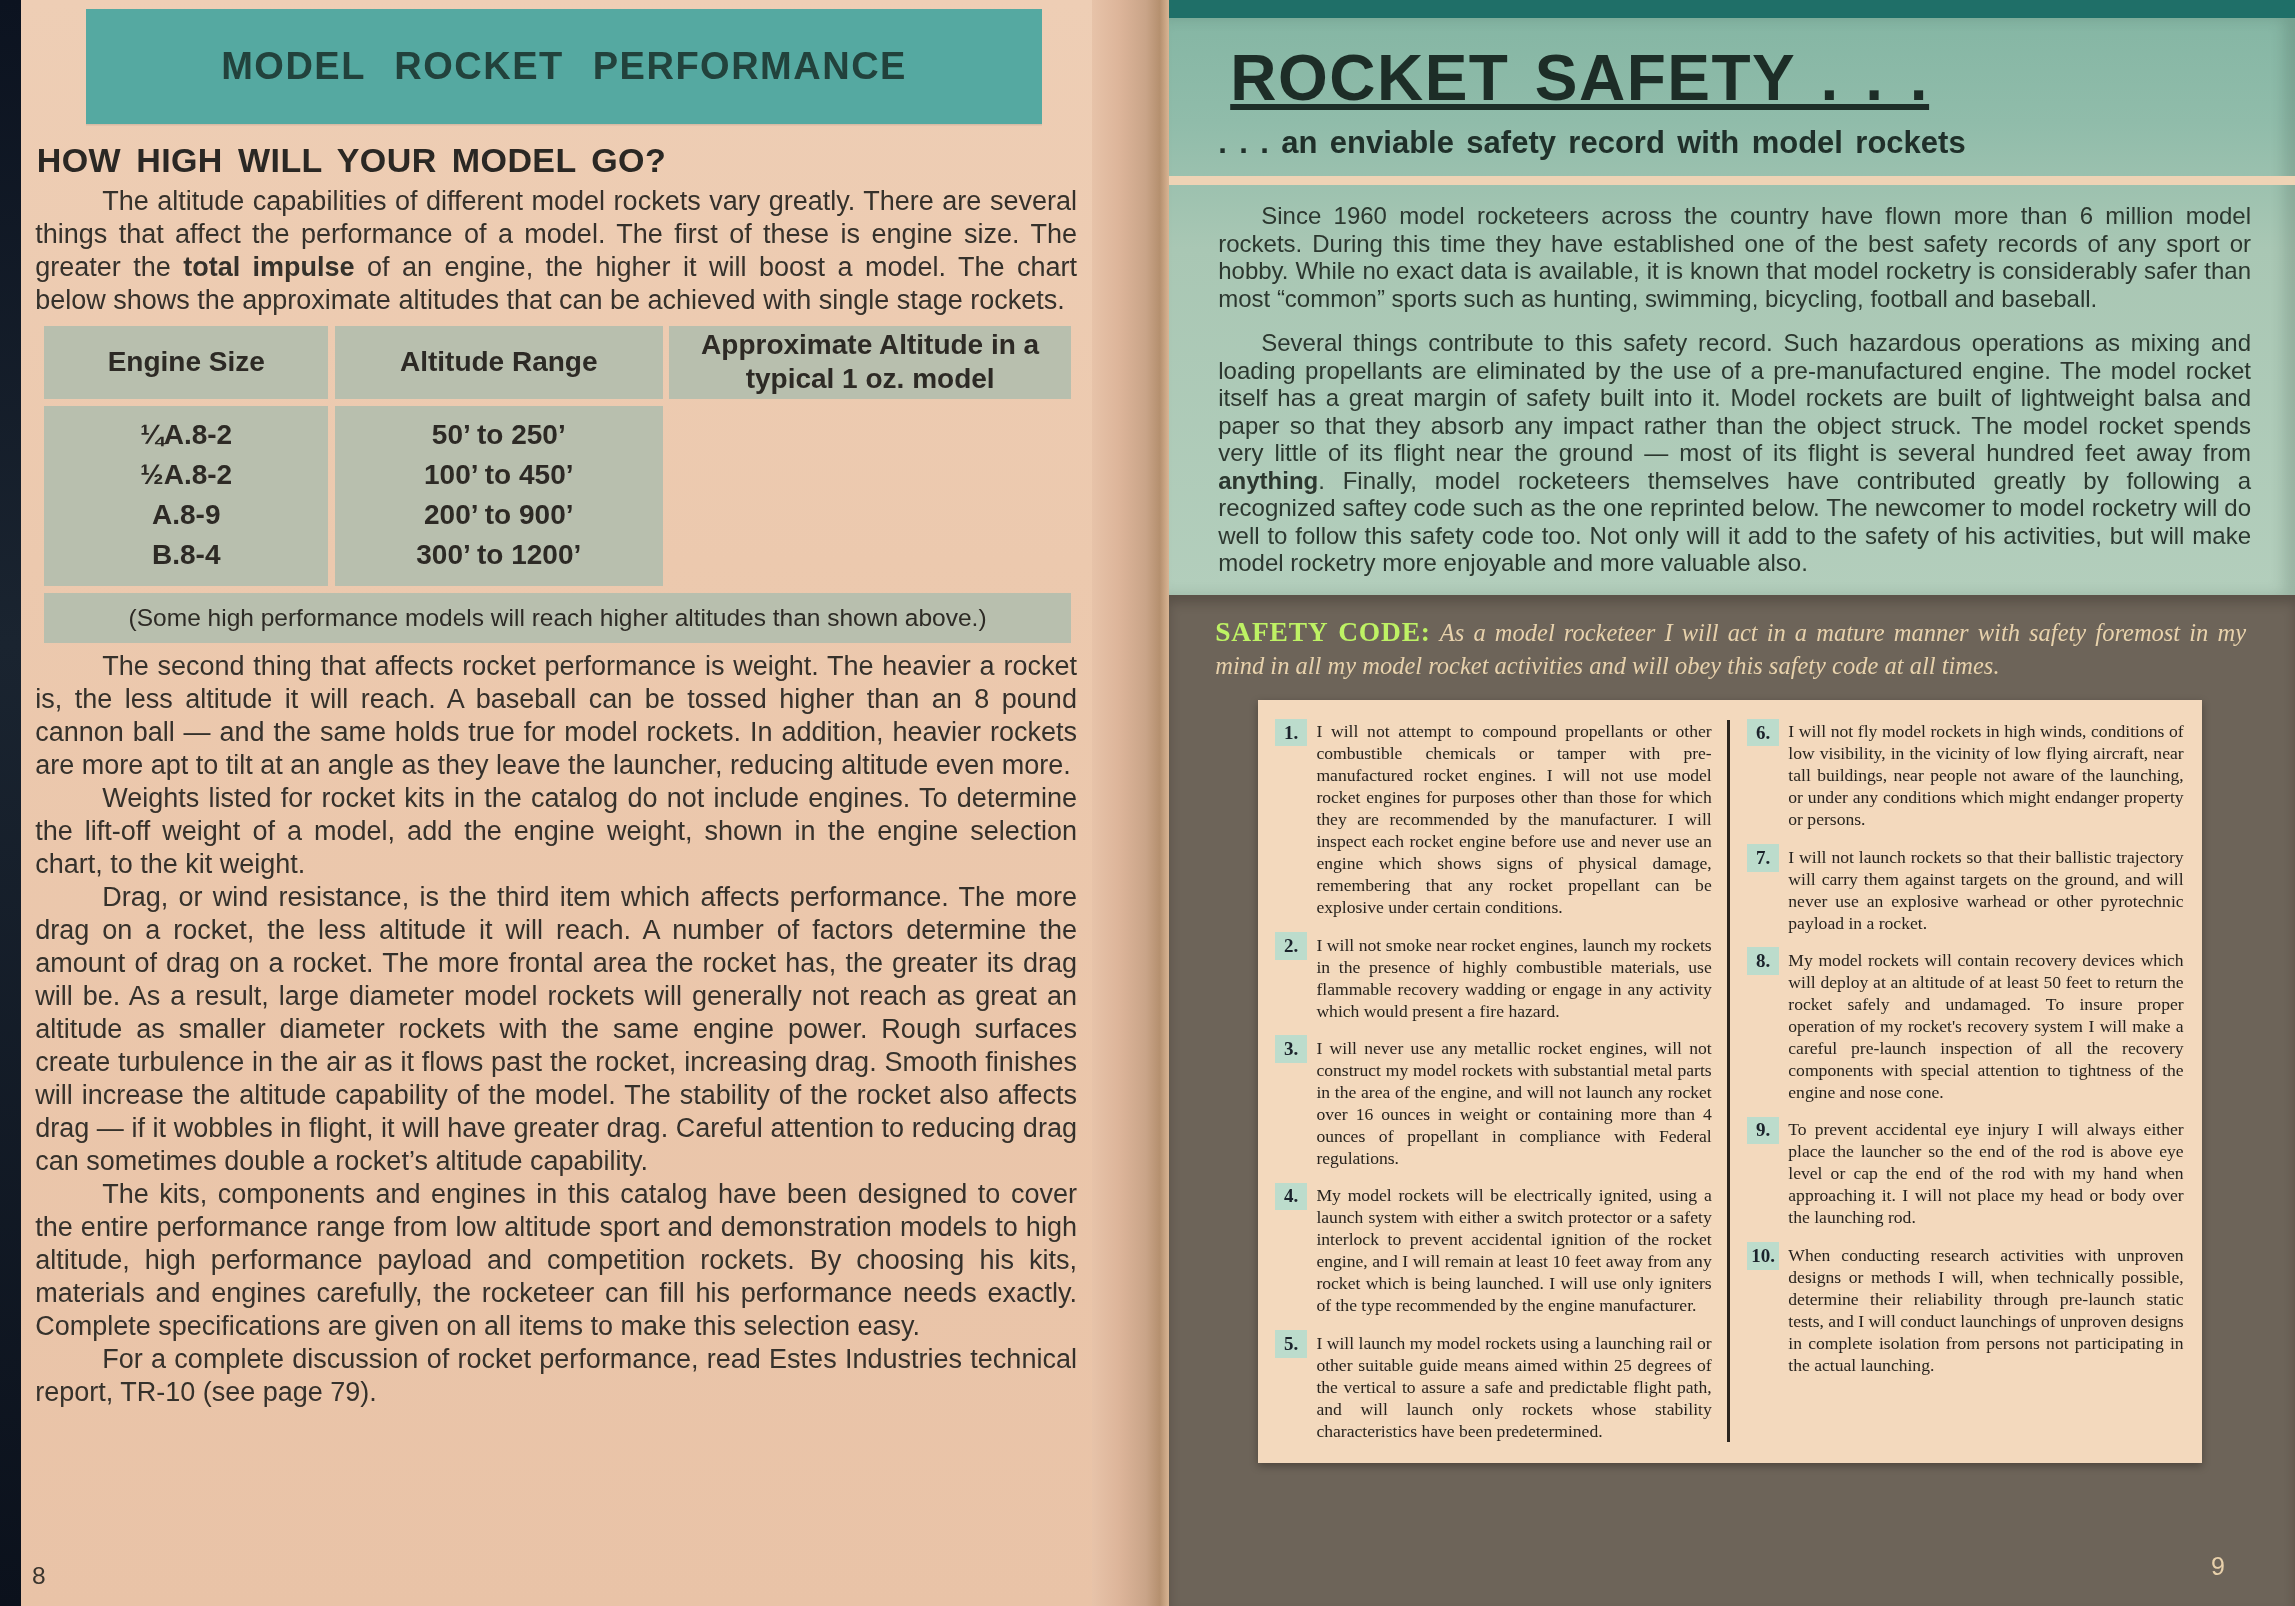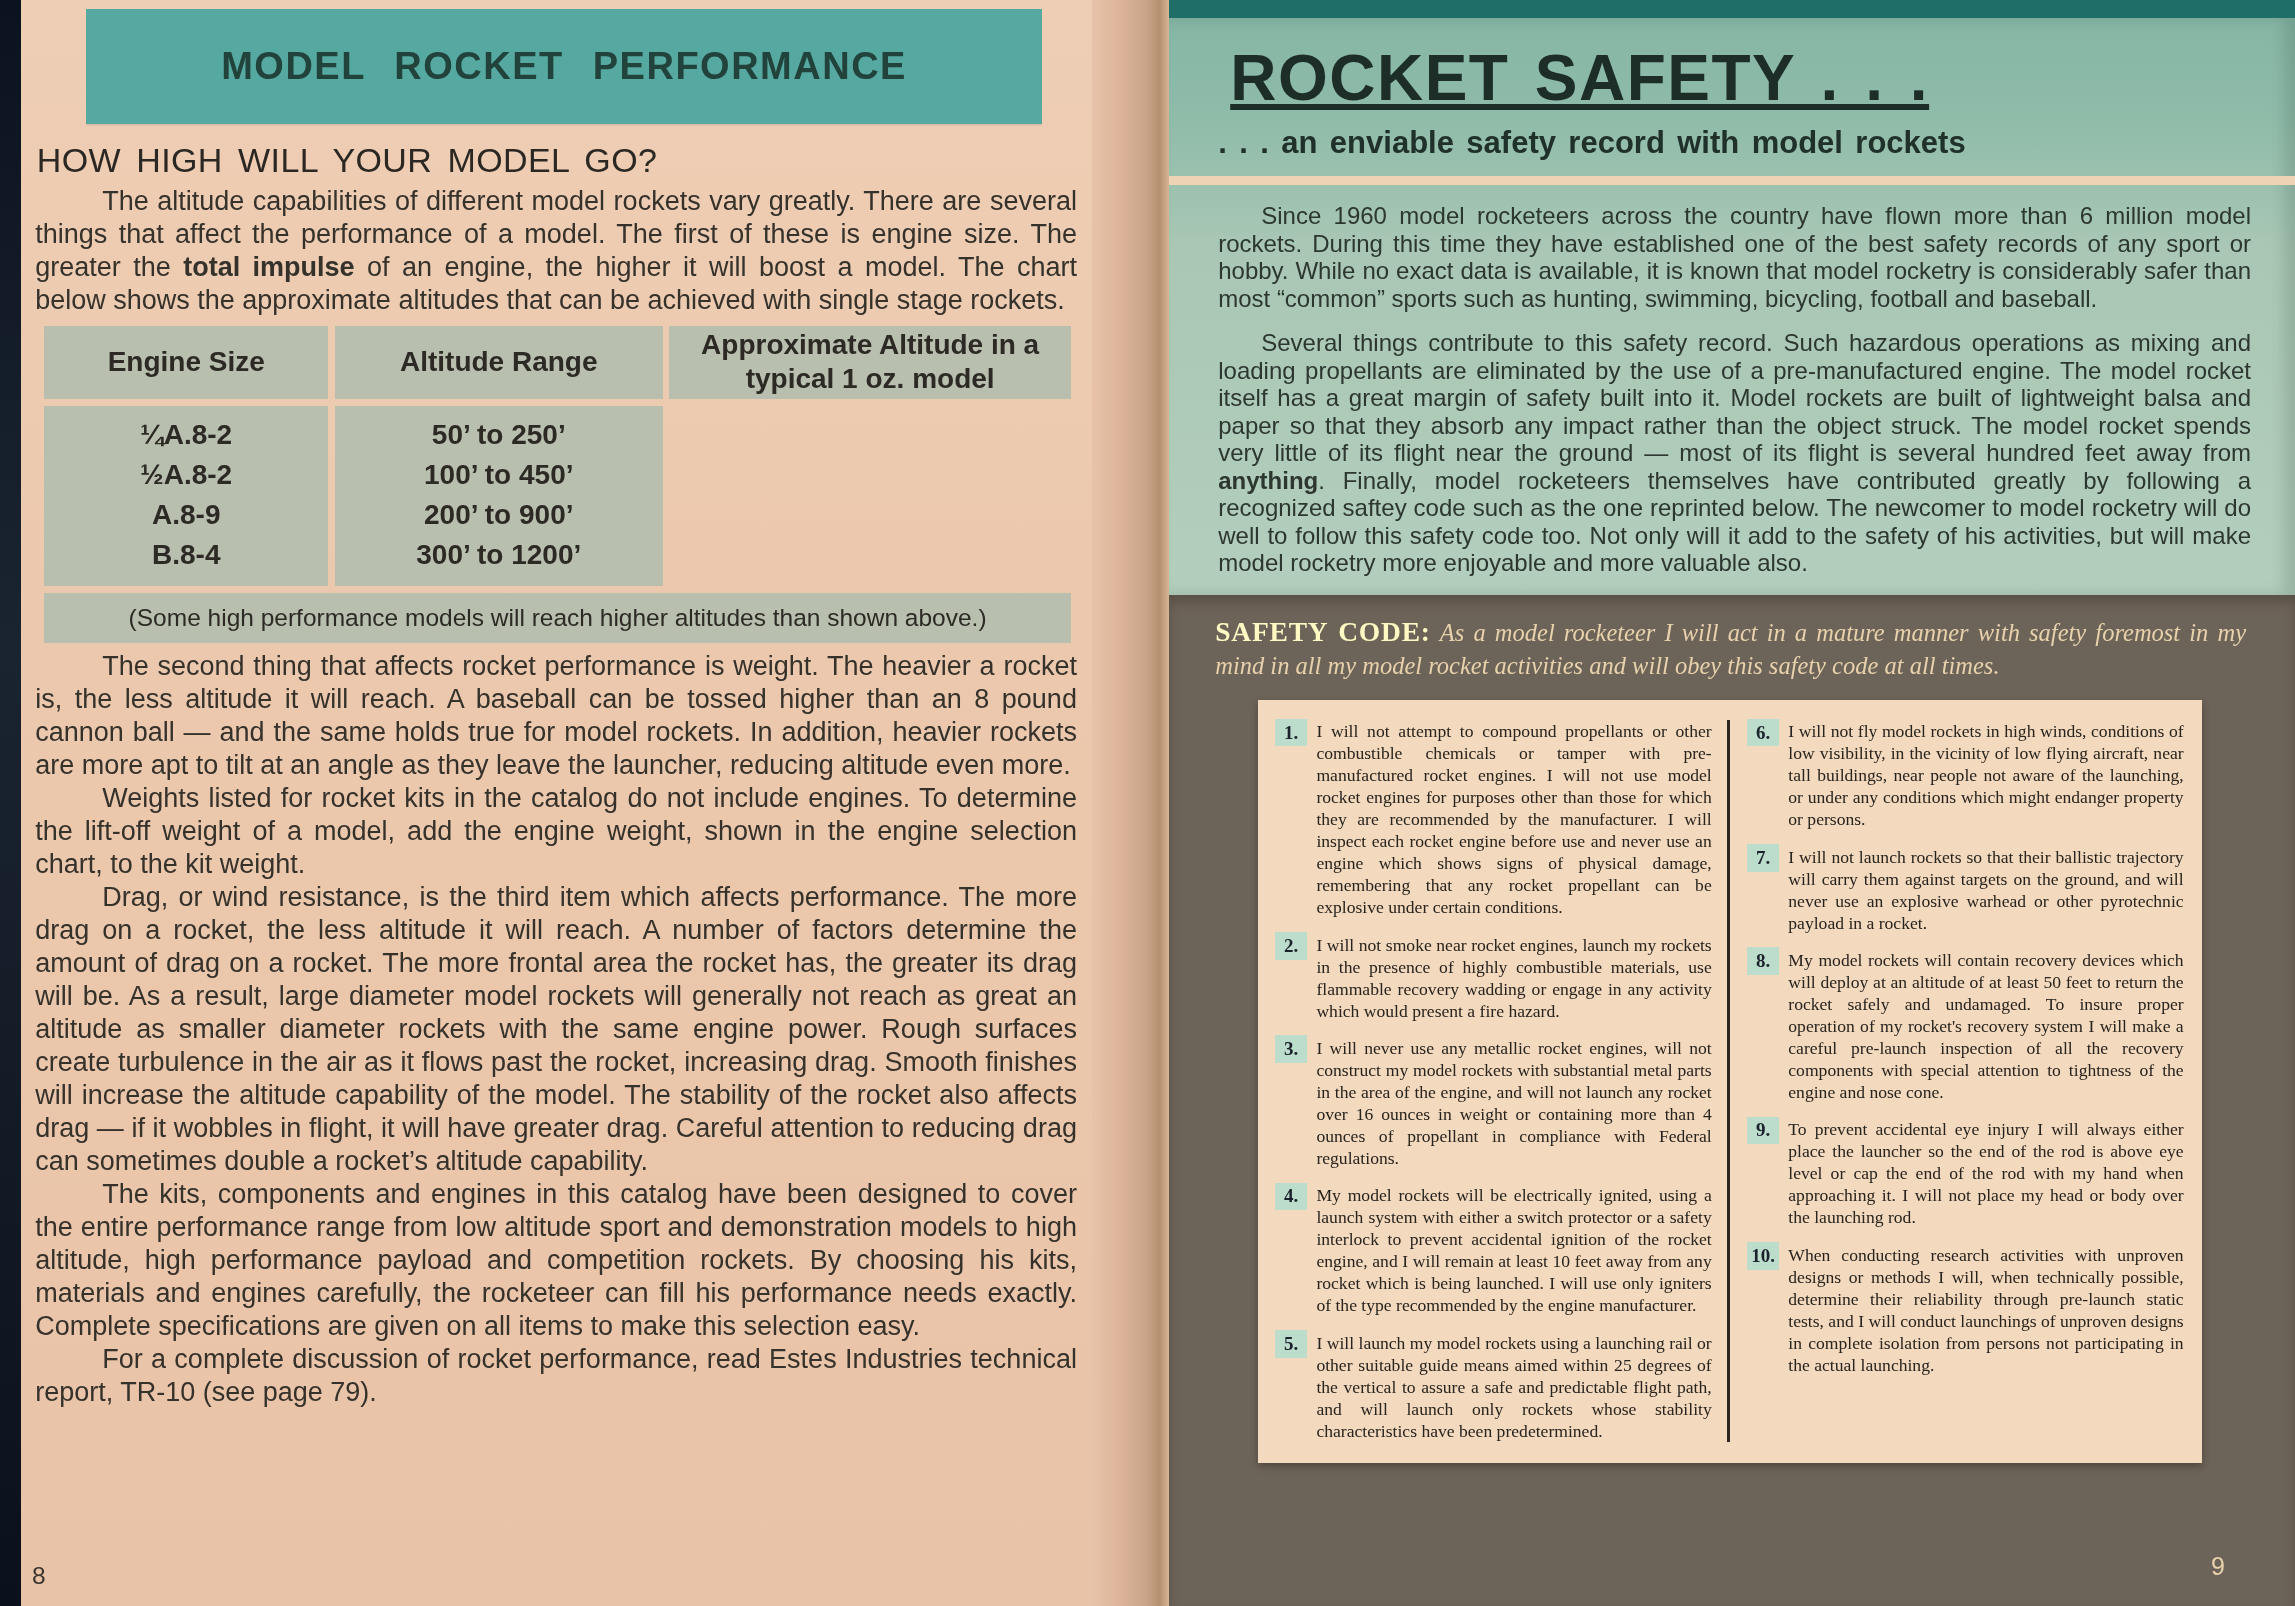--- a/index.html
+++ b/index.html
@@ -21,21 +21,21 @@
     margin:9.2px 35px 0 51px;height:115px;
     background:#55a9a1;
     display:flex;align-items:center;justify-content:center;
     box-shadow:0 1.5px 0 rgba(60,60,60,.12);
   }
   .banner-title{
     font-size:38px;font-weight:bold;color:#22423c;
     letter-spacing:1.5px;word-spacing:17px;
   }
   .left-heading{
-    margin:17px 0 4.6px 1.5px;font-size:34px;font-weight:normal;color:#2b2824;
+    margin:17px 0 4.6px 1.5px;font-size:34px;font-weight:bold;color:#2b2824;
     letter-spacing:0.4px;word-spacing:5.4px;
   }
   .bodytext{
     margin:0;font-size:27px;line-height:33px;color:#35312b;
     text-align:justify;text-indent:67px;
   }
   .bodytext b{font-weight:bold;}
   
   .alt-table{
     margin:9.2px 6.1px 7.7px 9.2px;
@@ -87,21 +87,21 @@
   .green-para b{font-weight:bold;}
   .dark-section{
     flex:1;position:relative;background:#6d6459;
     padding:20px 49px 0 46px;box-sizing:border-box;
     box-shadow:inset 0 7.7px 10.7px rgba(30,25,18,.25);
   }
   .code-intro{
     margin:0;font-family:"Liberation Serif",serif;color:#e8d2ac;
     font-size:24.5px;line-height:33px;text-align:justify;
   }
-  .code-label{font-weight:bold;font-size:27.5px;letter-spacing:0.8px;color:#fef9c3;}
+  .code-label{font-weight:bold;font-size:27.5px;letter-spacing:0.8px;color:#bef264;}
   .code-text{font-style:italic;}
   .code-panel{
     margin:18.4px 44px 0 43px;background:#f3d9bd;
     padding:20px 18.4px 21.4px 17px;display:flex;
     box-shadow:0 3.1px 7.7px rgba(20,15,10,.35);
   }
   .code-col{flex:1 1 0;min-width:0;}
   .code-col.first{padding-right:15.3px;}
   .code-col.second{padding-left:17px;}
   .col-divider{flex:none;width:3.1px;background:#2c261f;}

